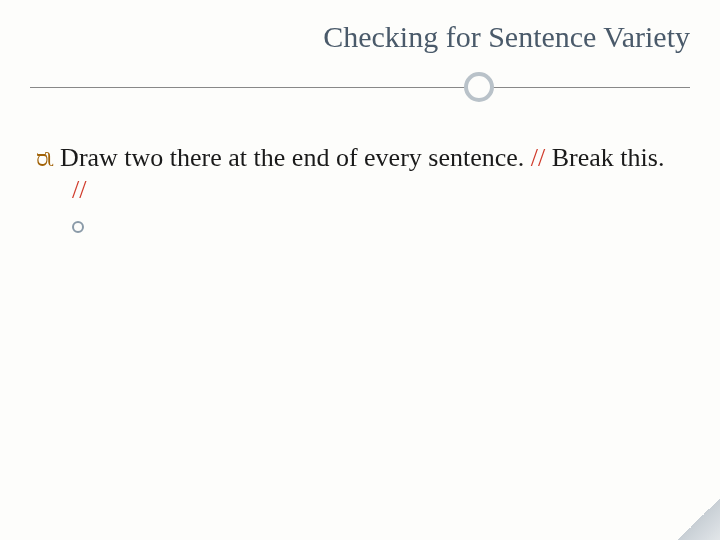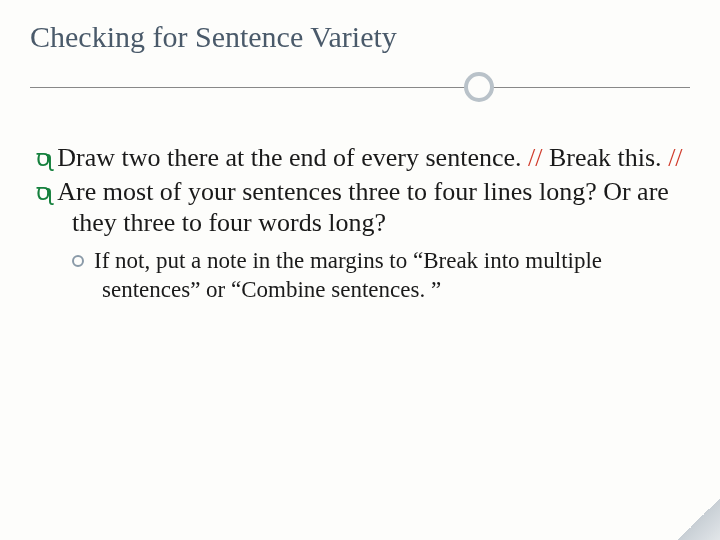--- a/index.html
+++ b/index.html
@@ -11,21 +11,21 @@
     position: relative;
     overflow: hidden;
   }
   .slide {
     width: 100%;
     height: 100%;
     padding: 20px 30px 30px 30px;
     position: relative;
   }
   .title-area {
-    text-align: left;
+    text-align: right;
     position: relative;
     margin-bottom: 40px;
   }
   .title {
     font-size: 30px;
     color: #4a5a6a;
     font-weight: normal;
     padding-bottom: 28px;
   }
   .divider-wrap {
@@ -58,22 +58,22 @@
   }
   .bullet-item {
     font-size: 26px;
     color: #1a1a1a;
     line-height: 1.22;
     margin-bottom: 2px;
     padding-left: 36px;
     text-indent: -36px;
   }
   .bullet-icon {
-    font-family: Liberation Sans, sans-serif;
-    color: #15803d;
+    font-family: Liberation Serif, serif;
+    color: #a16207;
     font-size: 22px;
     letter-spacing: -3px;
     margin-right: 8px;
   }
   .red { color: #d03a2a; }
   .sub-item {
     font-size: 23px;
     color: #1a1a1a;
     line-height: 1.25;
     margin-top: 8px;
@@ -110,25 +110,22 @@
       <div class="circle"></div>
     </div>
   </div>
 
   <div class="content">
 
     <div class="bullet-item">
       <span class="bullet-icon">סʅ</span><span>Draw two there at the end of every sentence. </span><span class="red">//</span><span> Break this. </span><span class="red">//</span>
     </div>
 
-    <div class="bullet-item">
-      <span class="bullet-icon">סʅ</span><span>Are most of your sentences three to four lines long? Or are they three to four words long?</span>
-    </div>
 
 
     <div class="sub-item">
-      <span class="sub-icon"></span><span>If not, put a note in the margins to “Break into multiple sentences” or “Combine sentences. ”</span>
+      <span class="sub-icon"></span>
     </div>
 
   </div>
 
   <div class="page-curl"></div>
 </div>
 
 </body></html>

